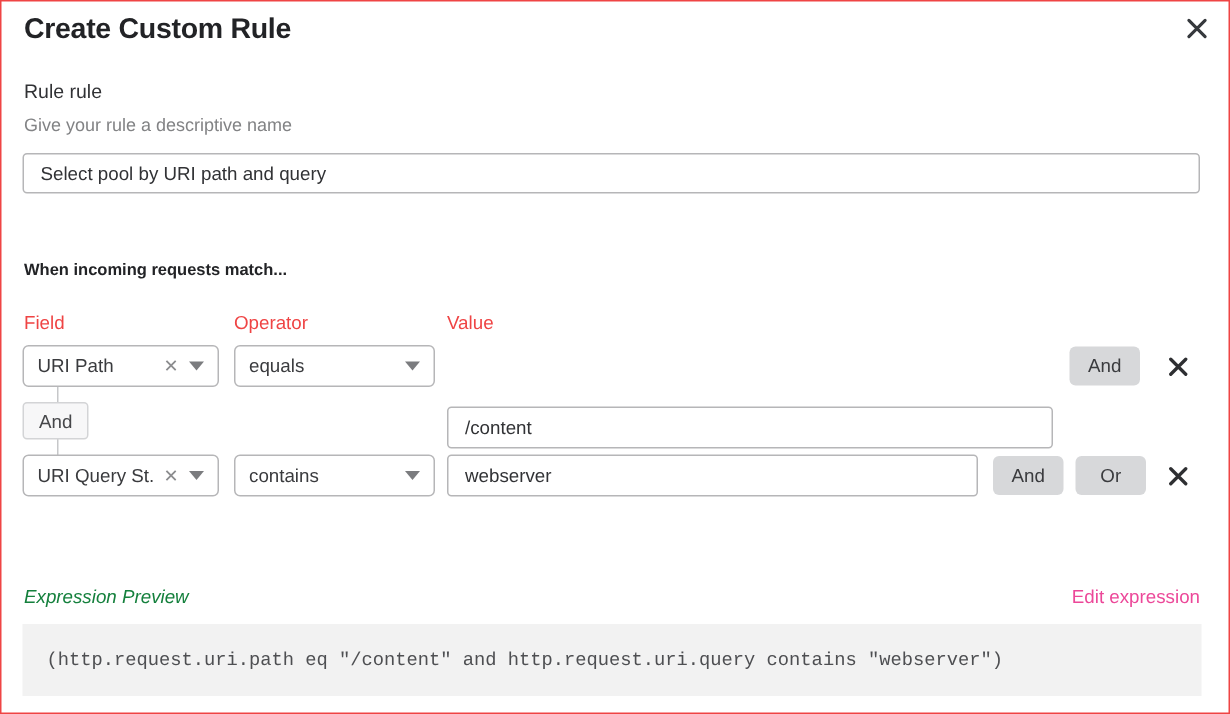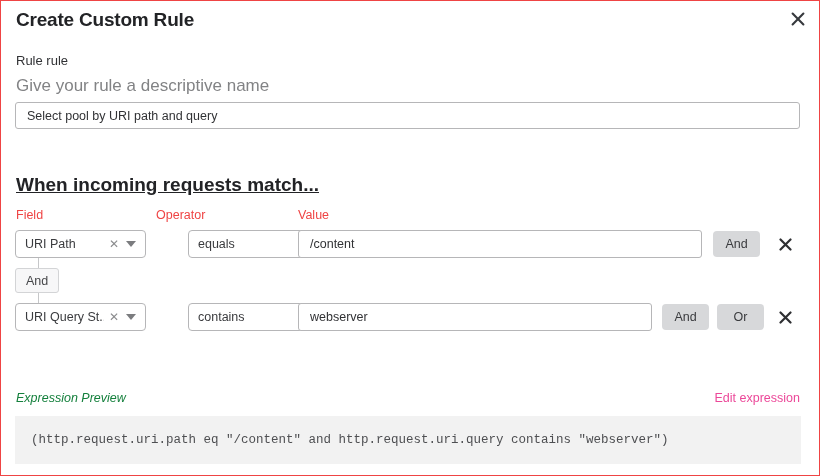--- a/index.html
+++ b/index.html
@@ -51,21 +51,21 @@
 
   
   .label-strong {
     position: absolute;
     font-size: 13px;
     color: #313235;
     font-weight: normal;
   }
   .label-sub {
     position: absolute;
-    font-size: 17px;
+    font-size: 12px;
     color: #828385;
   }
   .rule-name-label  { left: 15px; top: 52px; }
   .rule-name-help   { left: 15px; top: 75px; }
 
   .text-input {
     position: absolute;
     box-sizing: border-box;
     height: 27px;
     border: 1px solid #b6b6b8;
@@ -77,24 +77,23 @@
     padding: 0 11px;
     outline: none;
   }
   .rule-name-input { left: 14px; top: 101px; width: 785px; }
 
   
   .section-heading {
     position: absolute;
     left: 15px;
     top: 173px;
-    font-size: 19px;
+    font-size: 11px;
     font-weight: bold;
     color: #222326;
-    text-decoration: underline;
   }
   .col-label {
     position: absolute;
     top: 207px;
     font-size: 12.5px;
     color: #ef4444;
   }
   .col-label.field    { left: 15px; }
   .col-label.operator { left: 155px; }
   .col-label.value    { left: 297px; }
@@ -138,24 +137,24 @@
     align-items: center;
   }
   .caret-tri {
     width: 0; height: 0;
     border-left: 5px solid transparent;
     border-right: 5px solid transparent;
     border-top: 6px solid #7b7c7f;
   }
 
   .field-select { left: 14px; width: 131px; }
-  .op-select    { left: 155px; width: 134px; margin-left: 32px; }
+  .op-select    { left: 155px; width: 134px; }
 
   .value-input  { top: 0; height: 28px; }
-  .value-input.v1 { left: 297px; width: 404px; }
+  .value-input.v1 { left: 297px; width: 404px; margin-top: 41px; }
   .value-input.v2 { left: 297px; width: 354px; }
 
   .logic-btn {
     position: absolute;
     box-sizing: border-box;
     height: 26px;
     min-width: 44px;
     background: #d7d8da;
     border: none;
     border-radius: 4px;

